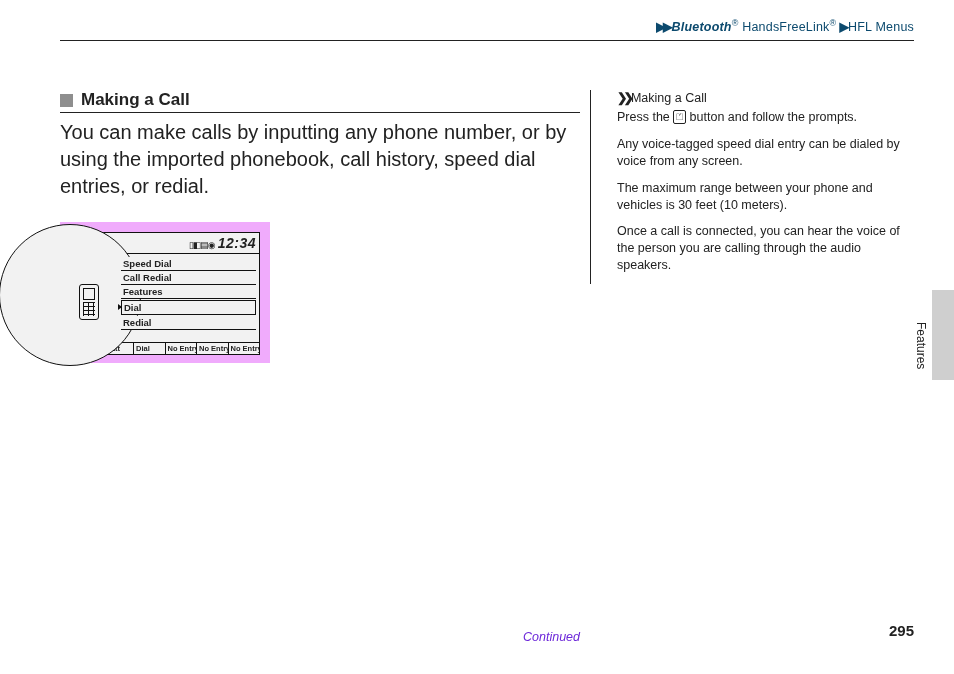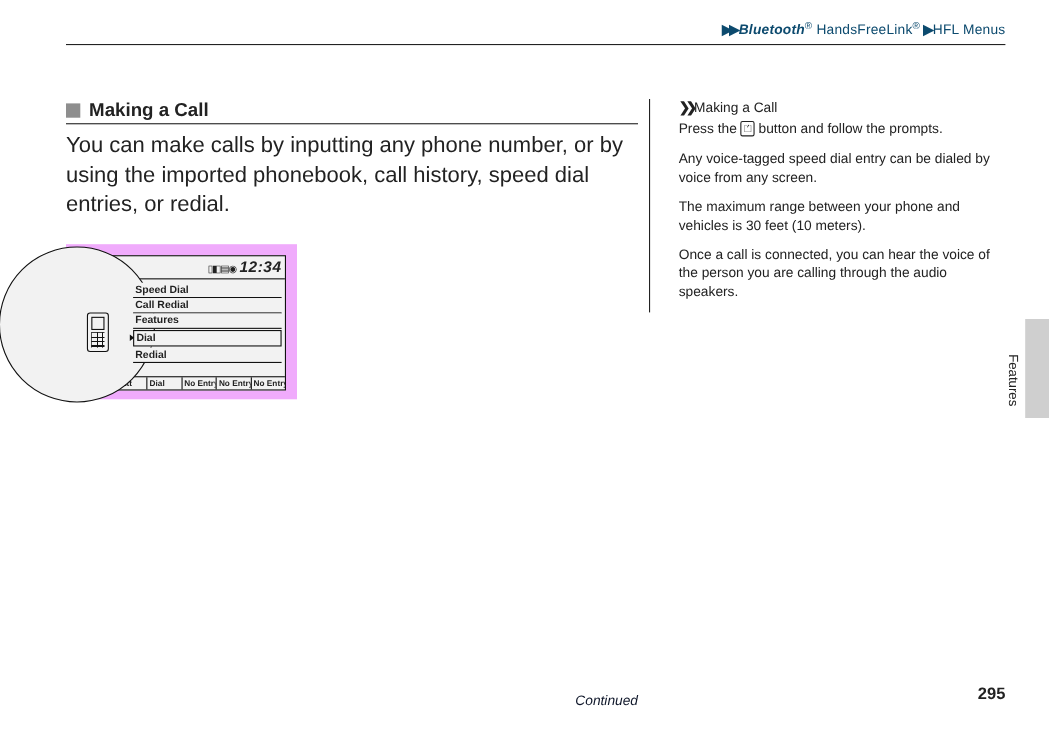--- a/index.html
+++ b/index.html
@@ -14,21 +14,21 @@
   .topic .sq{width:13px;height:13px;background:#8e8e8e;display:inline-block;}
   .topic h2{margin:0;font-size:17px;font-weight:700;}
   .intro{margin-top:6px;font-size:20px;line-height:1.35;}
   
   .side{position:absolute;left:590px;top:90px;width:325px;border-left:1px solid #222;padding-left:26px;box-sizing:border-box;}
   .side .hdr{font-size:12.5px;margin-bottom:4px;}
   .side .hdr .arrs2{font-weight:700;letter-spacing:-4px;margin-right:1px;}
   .side p{margin:0 0 10px 0;font-size:12.5px;line-height:1.35;}
   .btn-icon{display:inline-block;border:1px solid #222;border-radius:2px;padding:0 2px;font-size:9px;line-height:12px;vertical-align:1px;}
   
-  .continued{position:absolute;left:0;width:580px;text-align:right;top:630px;font-style:italic;font-size:12.5px;color:#0f172a;}
+  .continued{position:absolute;left:0;width:580px;text-align:right;top:630px;font-style:italic;font-size:12.5px;color:#6d28d9;}
   .pagenum{position:absolute;right:40px;top:622px;font-size:15px;font-weight:600;}
   
   .tab{position:absolute;right:0;top:290px;width:22px;height:90px;background:#cfcfcf;}
   .tabtext{position:absolute;right:26px;top:322px;font-size:12px;writing-mode:vertical-rl;}
   
   .lcd-wrap{margin-top:22px;width:210px;background:#f0abfc;padding:10px 10px 8px 10px;box-sizing:border-box;}
   .lcd{background:#f2f2f2;border:1px solid #111;font-family:Arial,sans-serif;}
   .lcd-top{display:flex;justify-content:space-between;align-items:center;border-bottom:1px solid #111;padding:1px 3px;}
   .lcd-top .lab{font-size:10px;font-weight:700;}
   .lcd-top .time{font-size:14px;font-weight:900;font-style:italic;letter-spacing:.5px;}

